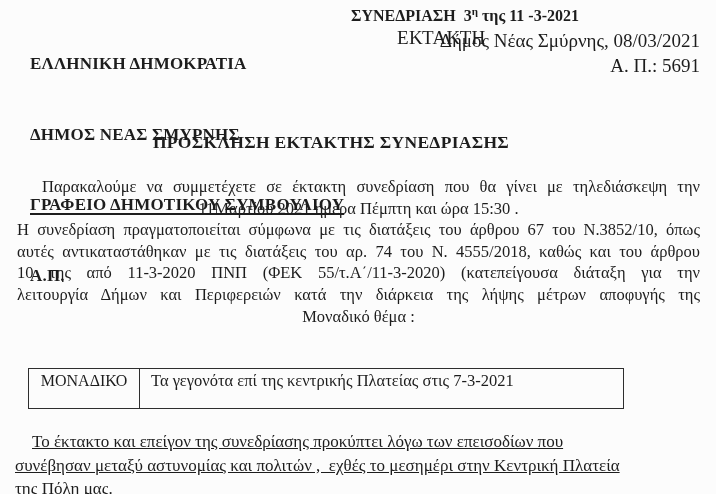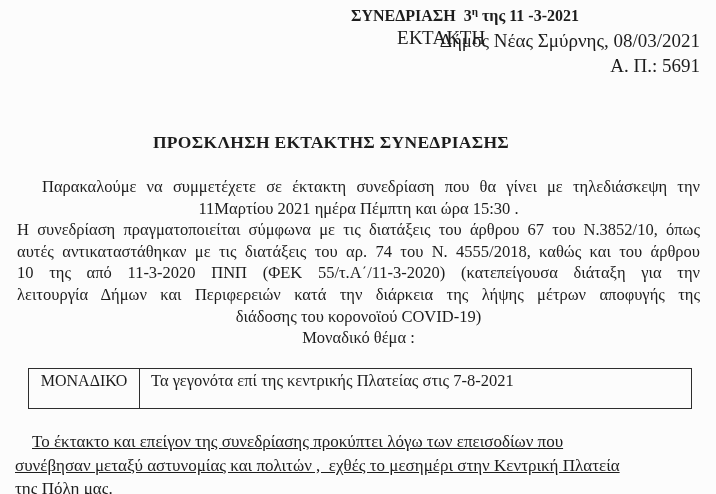--- a/index.html
+++ b/index.html
@@ -102,21 +102,21 @@
     text-align: center;
     white-space: pre-wrap;
   }
   .indent1 { text-indent: 25px; }
 
   
   .topic-table {
     position: absolute;
     left: 28px;
     top: 368px;
-    width: 664px;
+    width: 596px;
     height: 41px;
     border: 1.4px solid #2e2e2e;
     display: flex;
     box-sizing: border-box;
     background: #fcfcfc;
   }
   .topic-table .cell-label {
     width: 111px;
     border-right: 1.4px solid #2e2e2e;
     box-sizing: border-box;
@@ -143,49 +143,54 @@
     line-height: 23.6px;
   }
   .justification .line { white-space: pre-wrap; text-decoration: underline; }
   .justification .indent2 { text-indent: 17px; }
 </style>
 </head>
 <body>
 
 <div class="page">
 
+  <div class="letterhead">
+    <div>ΕΛΛΗΝΙΚΗ ΔΗΜΟΚΡΑΤΙΑ</div>
+    <div>ΔΗΜΟΣ ΝΕΑΣ ΣΜΥΡΝΗΣ</div>
+    <div class="office">ΓΡΑΦΕΙΟ ΔΗΜΟΤΙΚΟΥ ΣΥΜΒΟΥΛΙΟΥ</div>
+    <div>Α.Π.</div>
+  </div>
 
   <div class="session-line"><span>ΣΥΝΕΔΡΙΑΣΗ  3</span><sup>η</sup><span> της 11 -3-2021</span></div>
 
   <div class="urgent">ΕΚΤΑΚΤΗ</div>
 
   <div class="place-date">Δήμος Νέας Σμύρνης, 08/03/2021</div>
 
   <div class="protocol-number">Α. Π.: 5691</div>
 
   <div class="doc-title">
     <span>ΠΡΟΣΚΛΗΣΗ ΕΚΤΑΚΤΗΣ ΣΥΝΕΔΡΙΑΣΗΣ</span>
   </div>
 
   <div class="body-text">
     <div class="jline indent1">Παρακαλούμε να συμμετέχετε σε έκτακτη συνεδρίαση που θα γίνει με τηλεδιάσκεψη την</div>
     <div class="nline">11Μαρτίου 2021 ημέρα Πέμπτη και ώρα 15:30 .</div>
     <div class="jline">Η συνεδρίαση πραγματοποιείται σύμφωνα με τις διατάξεις του άρθρου 67 του Ν.3852/10, όπως</div>
     <div class="jline">αυτές αντικαταστάθηκαν με τις διατάξεις του αρ. 74 του Ν. 4555/2018, καθώς και του άρθρου</div>
     <div class="jline">10 της από 11-3-2020 ΠΝΠ (ΦΕΚ 55/τ.Α΄/11-3-2020) (κατεπείγουσα διάταξη για την</div>
     <div class="jline">λειτουργία Δήμων και Περιφερειών κατά την διάρκεια της λήψης μέτρων αποφυγής της</div>
-    <div class="nline">διάδοσης του κορονοϊού COVID-19)</div>
     <div class="nline">Μοναδικό θέμα :</div>
   </div>
 
   <div class="topic-table">
     <div class="cell-label">
       <div>ΜΟΝΑΔΙΚΟ</div>
     </div>
-    <div class="cell-value">Τα γεγονότα επί της κεντρικής Πλατείας στις 7-8-2021</div>
+    <div class="cell-value">Τα γεγονότα επί της κεντρικής Πλατείας στις 7-3-2021</div>
   </div>
 
   <div class="justification">
     <div class="line indent2">Το έκτακτο και επείγον της συνεδρίασης προκύπτει λόγω των επεισοδίων που</div>
     <div class="line">συνέβησαν μεταξύ αστυνομίας και πολιτών ,  εχθές το μεσημέρι στην Κεντρική Πλατεία</div>
     <div class="line">της Πόλη μας.</div>
   </div>
 
 </div>
 

